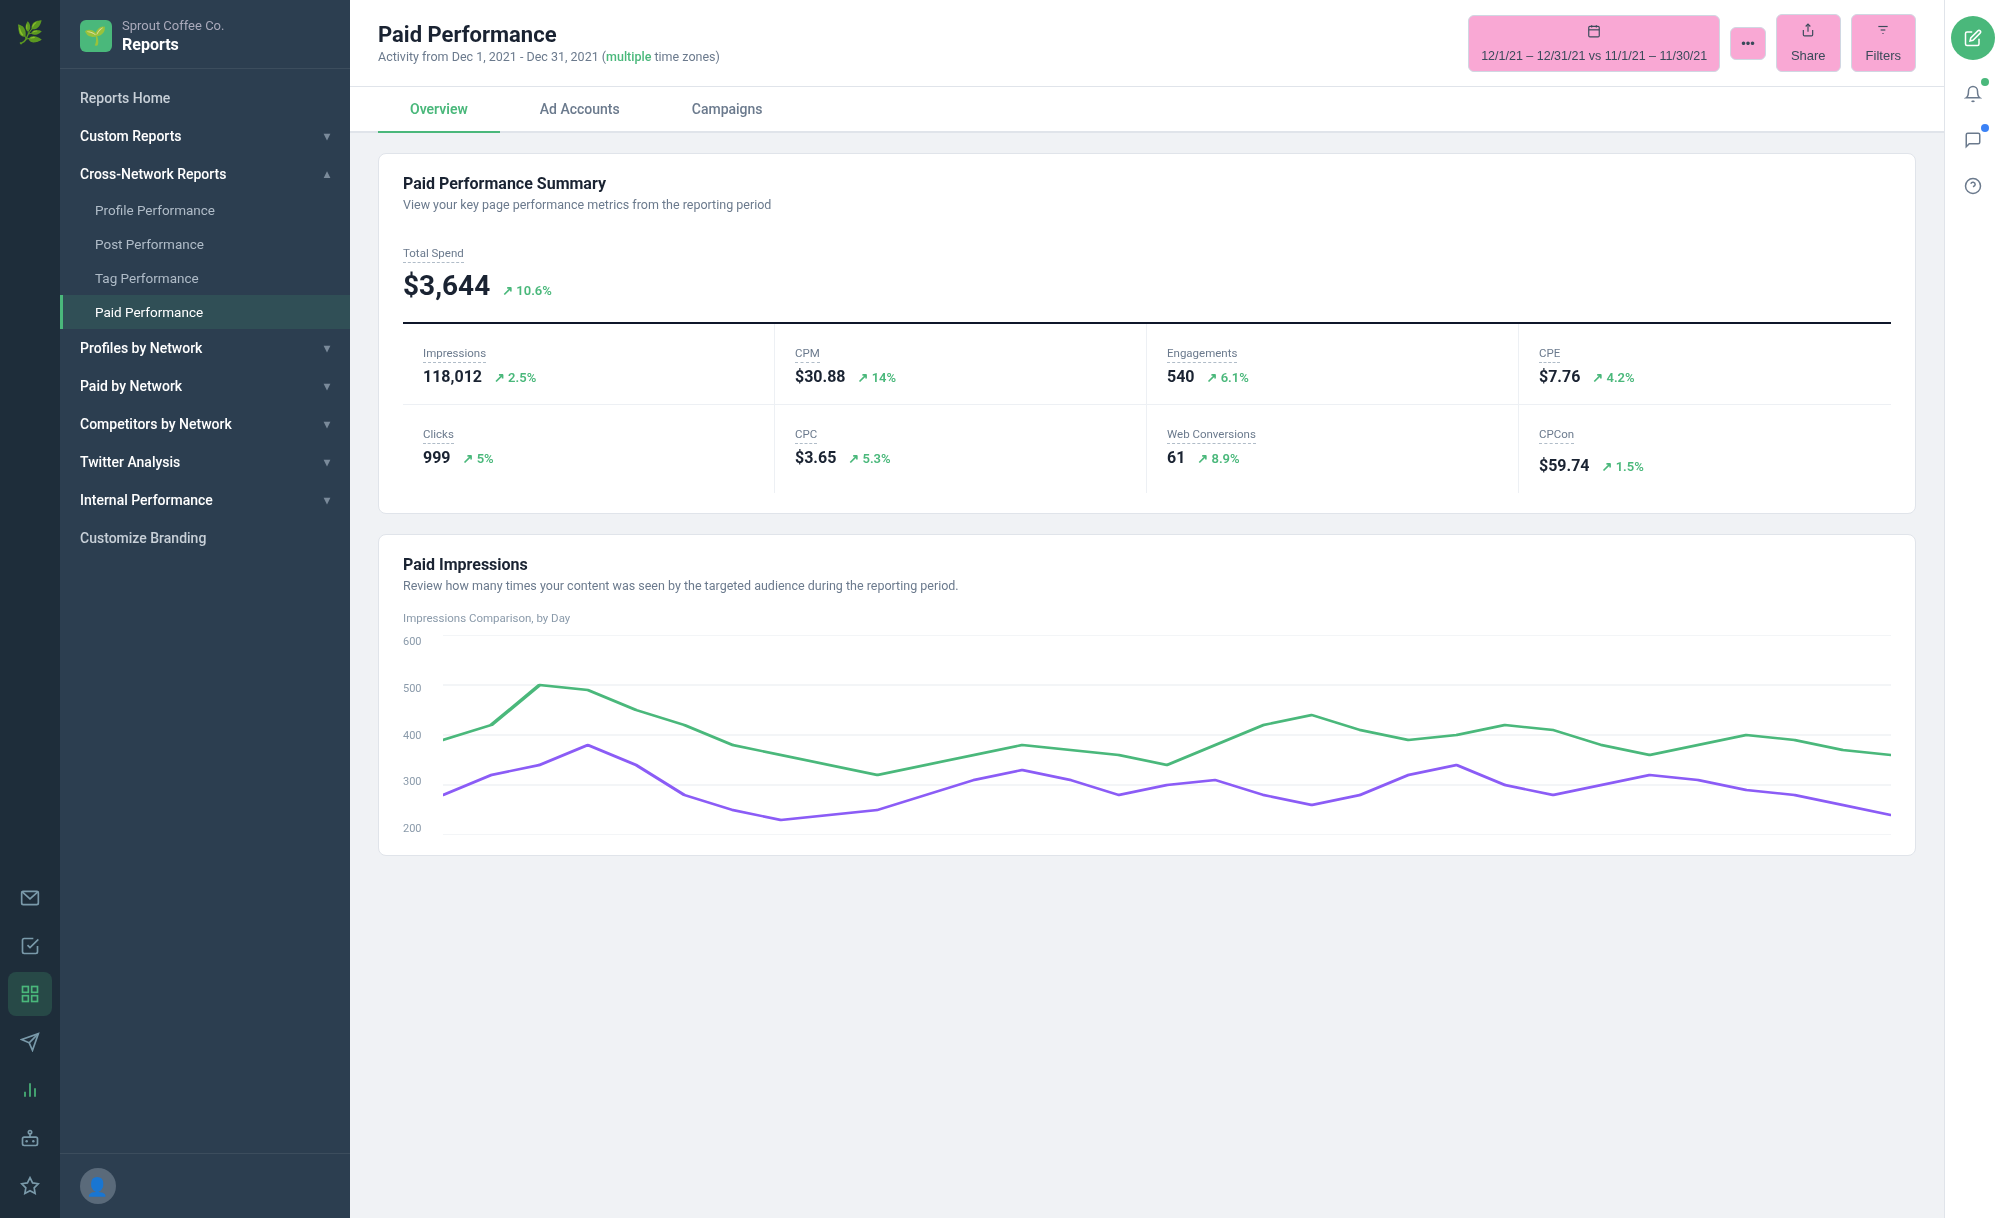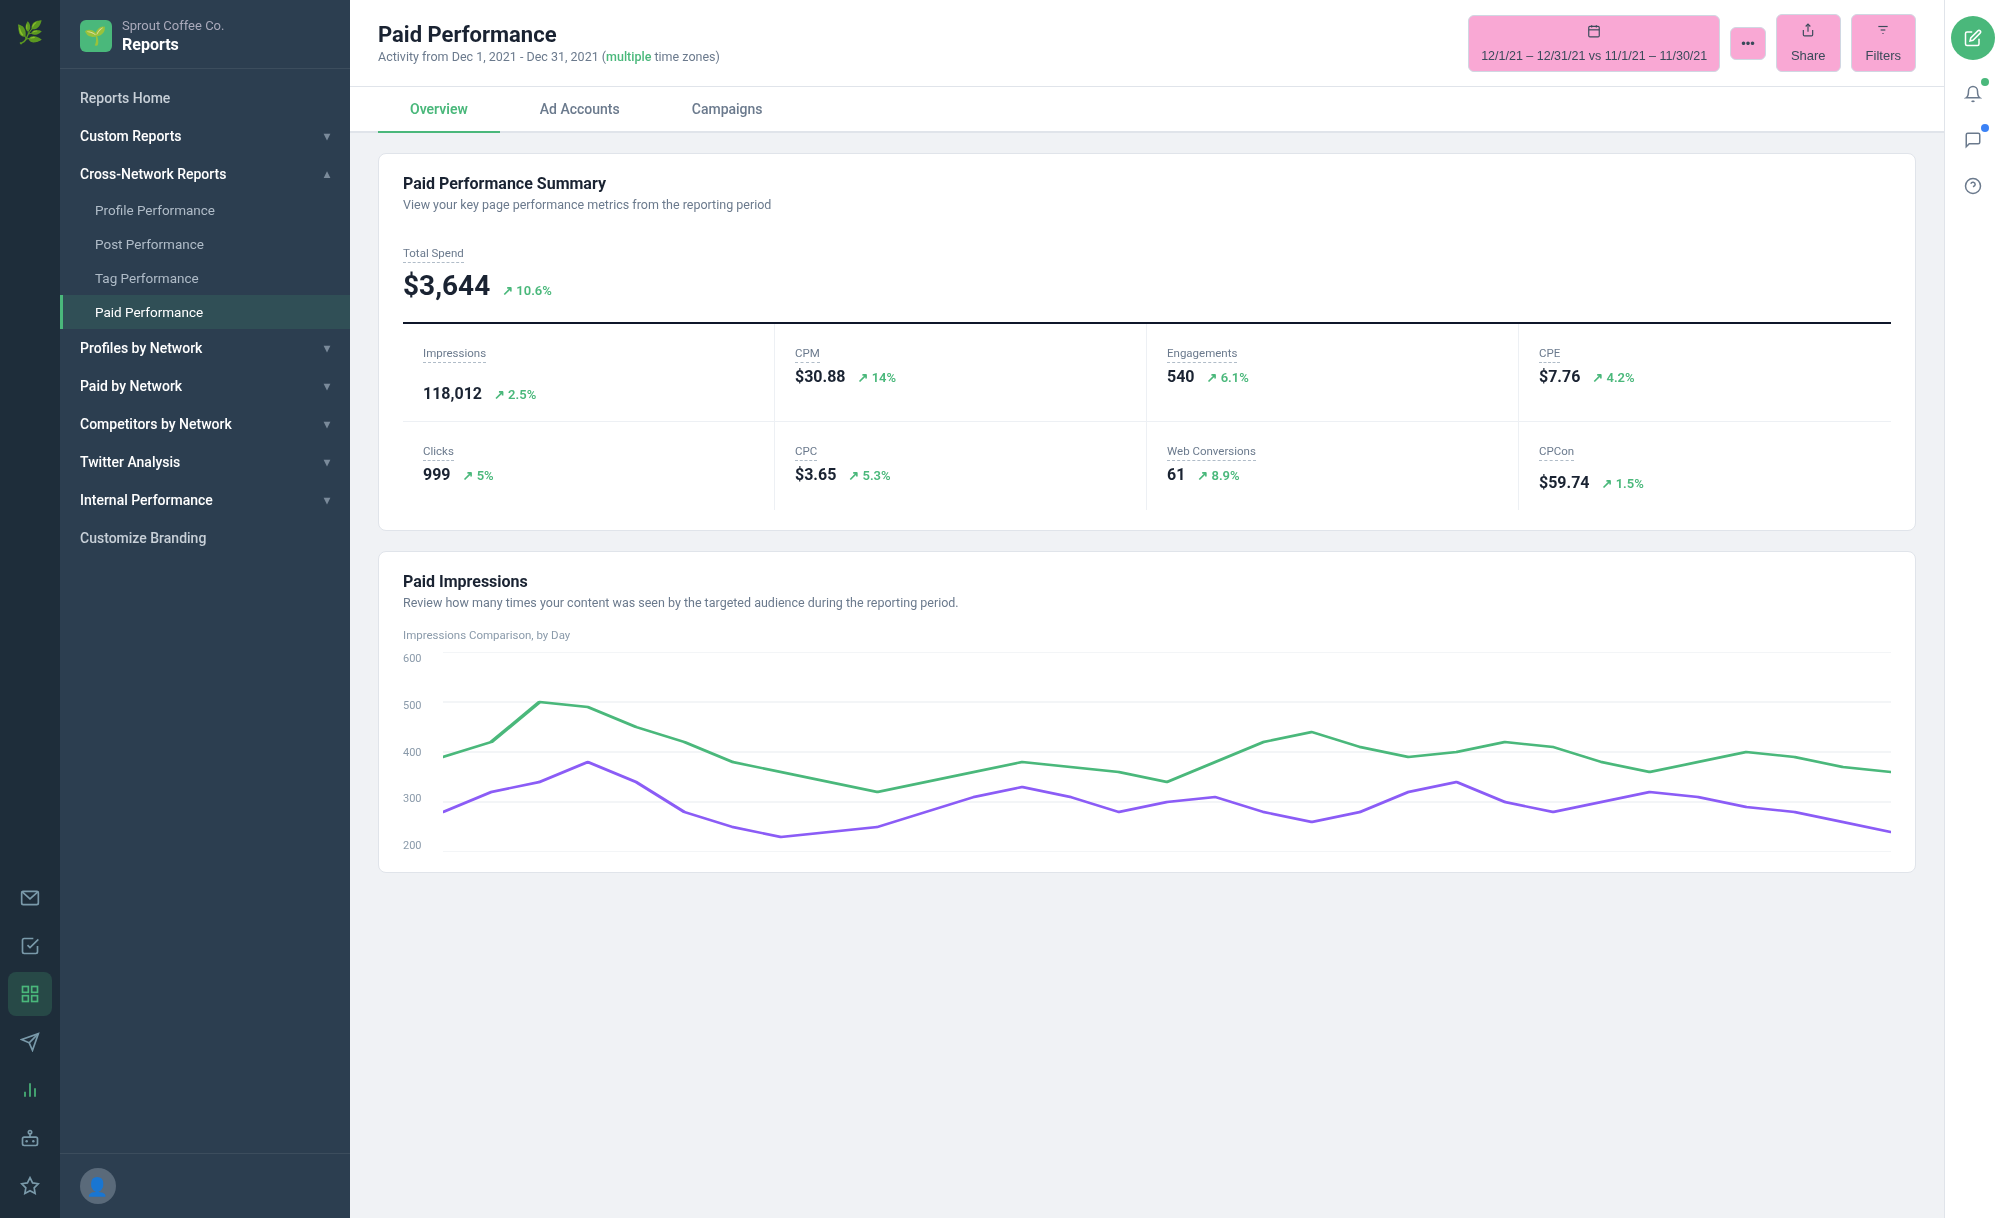--- a/index.html
+++ b/index.html
@@ -405,21 +405,21 @@
         <div class="metric-total">
           <div class="metric-label">Total Spend</div>
           <div>
             <span class="metric-value">$3,644</span>
             <span class="metric-change up">10.6%</span>
           </div>
         </div>
 
         <div class="metrics-grid" id="metrics-grid">
         <div class="metric-cell">
-    <div class="metric-label" style="border-bottom:1.5px dashed #b0bcc8;display:inline-block;padding-bottom:2px;margin-bottom:21px;text-align:center;">Impressions</div>
+    <div class="metric-label" style="border-bottom:1.5px dashed #b0bcc8;display:inline-block;padding-bottom:2px;margin-bottom:4px;text-align:center;">Impressions</div>
     <div>
       <span class="metric-cell-value">118,012</span>
       <span class="metric-change up">2.5%</span>
     </div>
   </div>
             <div class="metric-cell">
     <div class="metric-label" style="border-bottom:1.5px dashed #b0bcc8;display:inline-block;padding-bottom:2px;margin-bottom:4px;">CPM</div>
     <div>
       <span class="metric-cell-value">$30.88</span>
       <span class="metric-change up">14%</span>

